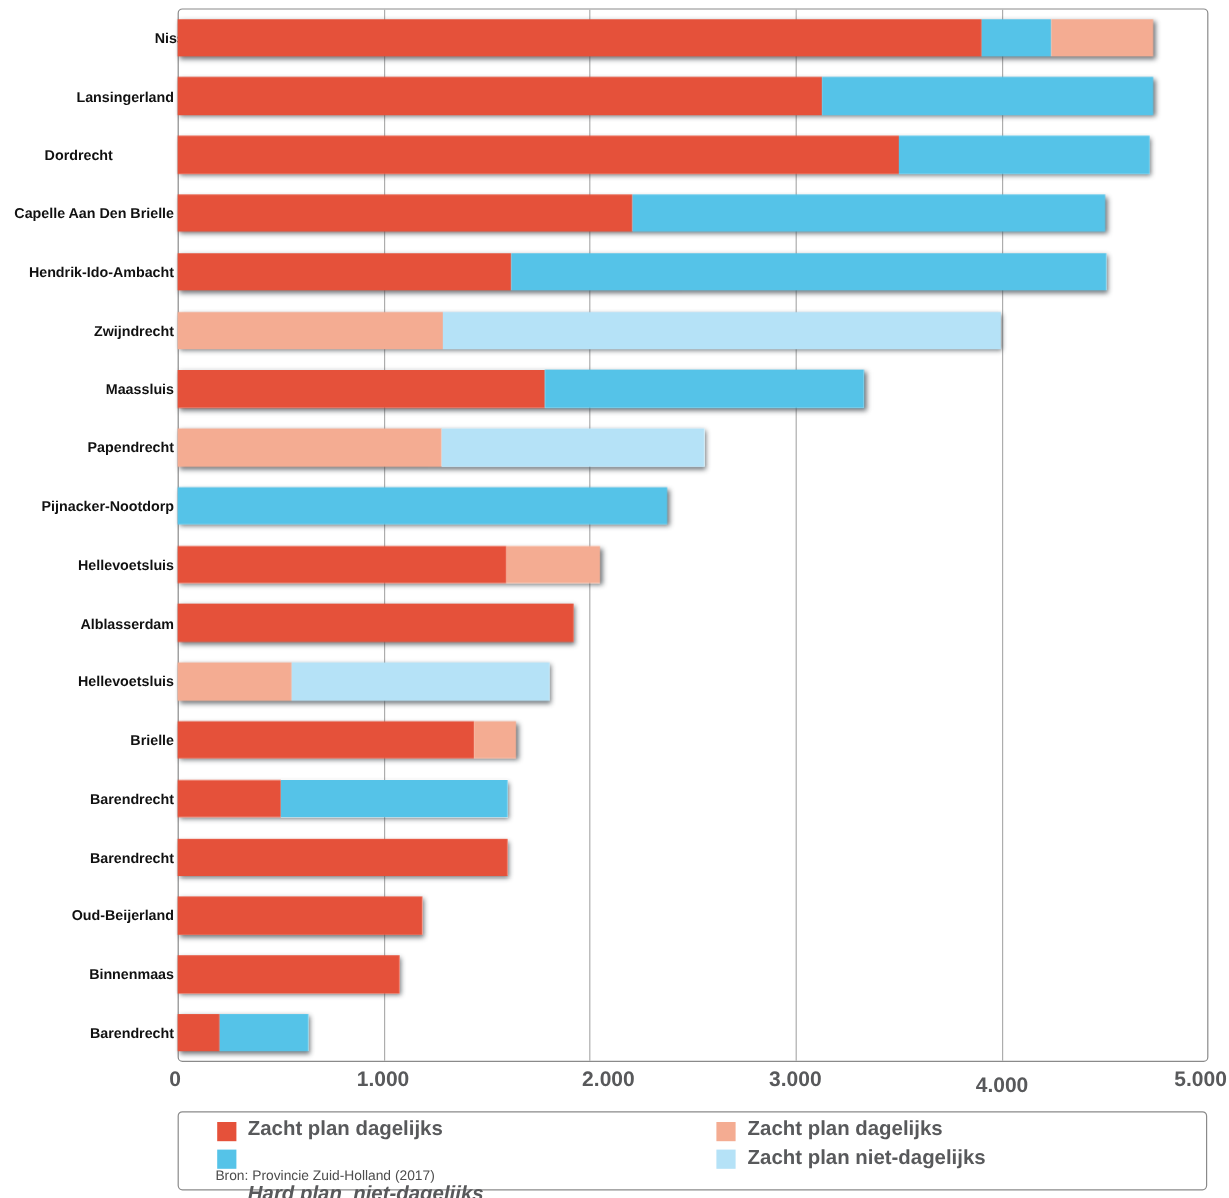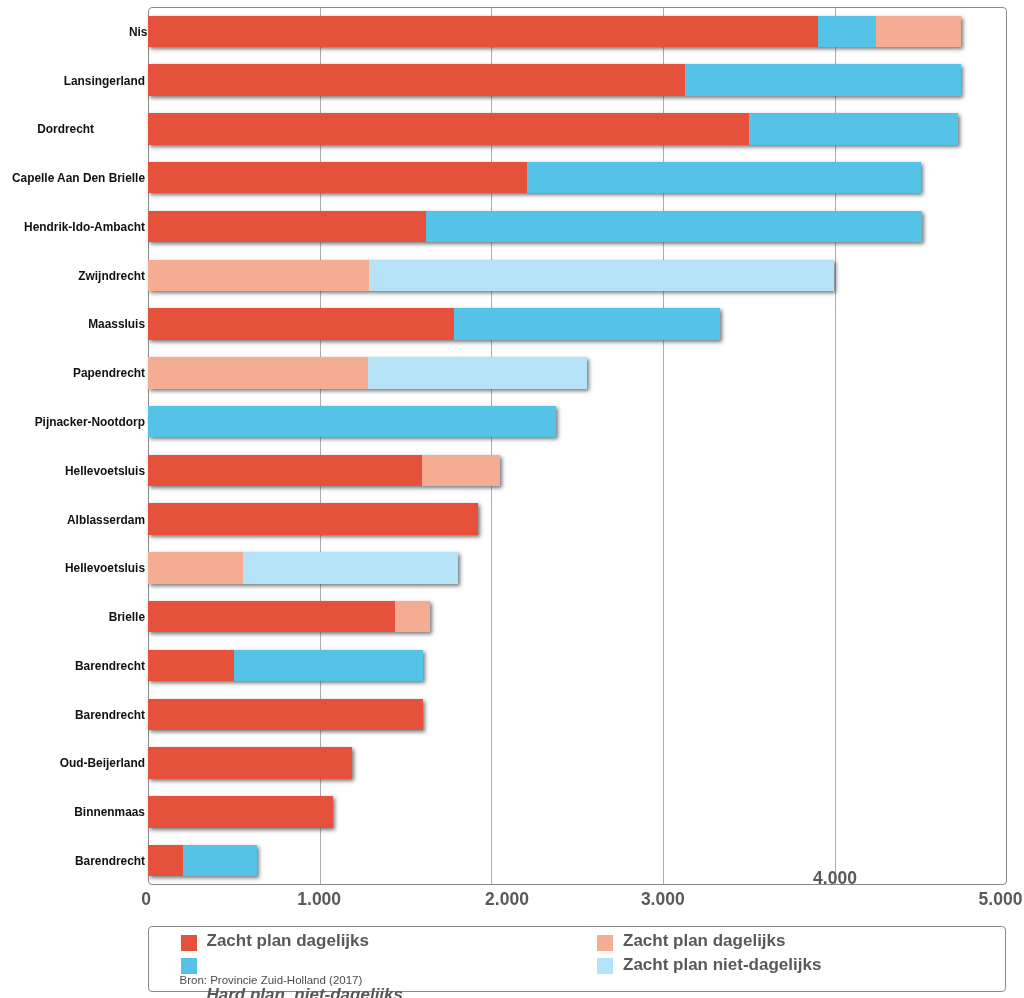--- a/index.html
+++ b/index.html
@@ -133,21 +133,21 @@
       <div class="catlabel" style="top: 709.67px; right: 879px; left: 0px;">Barendrecht</div>
       <div class="catlabel" style="top: 758.45px; right: 879px; left: 0px;">Oud-Beijerland</div>
       <div class="catlabel" style="top: 807.23px; right: 879px; left: 0px;">Binnenmaas</div>
       <div class="catlabel" style="top: 856.01px; right: 879px; left: 0px;">Barendrecht</div>
     </div>
   <div id="axis">
       <div class="axlabel" style="left: 86px; width: 120px; top: 890.5px;">0</div>
       <div class="axlabel" style="left: 259.2px; width: 120px; top: 890.5px;">1.000</div>
       <div class="axlabel" style="left: 447px; width: 120px; top: 890.5px;">2.000</div>
       <div class="axlabel" style="left: 602.8px; width: 120px; top: 890.5px;">3.000</div>
-      <div class="axlabel" style="left: 775px; width: 120px; top: 870px;">4.000</div>
+      <div class="axlabel" style="left: 775px; width: 120px; top: 896px;">4.000</div>
       <div class="axlabel" style="left: 940.5px; width: 120px; top: 890.5px;">5.000</div>
     </div>
   <div id="legend">
     <div class="legendbox" id="legend-box" style="left: 147.5px; top: 926.4px; width: 858.5px; height: 65.5px;"></div>
     <div class="srctext" id="source-note" style="left: 179.5px; top: 974.5px;">Bron: Provincie Zuid-Holland (2017)</div>
   <div class="swatch" style="background: rgb(229, 81, 58); left: 180.5px; top: 934.6px;"></div>
       <div class="legtext" style="left: 206.5px; top: 932.1px;">Zacht plan dagelijks</div>
       <div class="swatch" style="background: rgb(85, 195, 232); left: 180.5px; top: 958.2px;"></div>
       <div class="legtext" style="left: 206.5px; top: 986px; font-style: italic;">Hard plan  niet-dagelijks</div>
       <div class="swatch" style="background: rgb(244, 172, 146); left: 596.5px; top: 934.6px;"></div>

